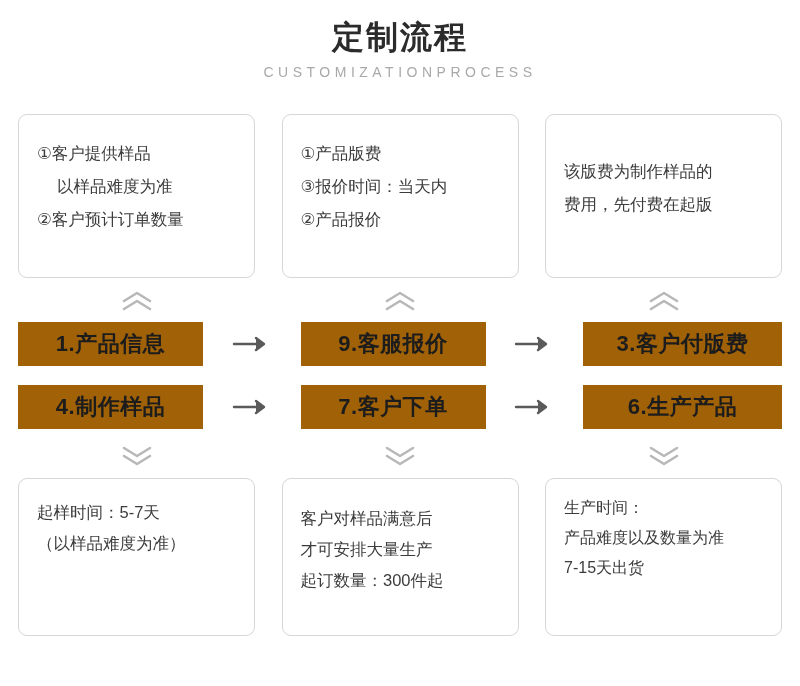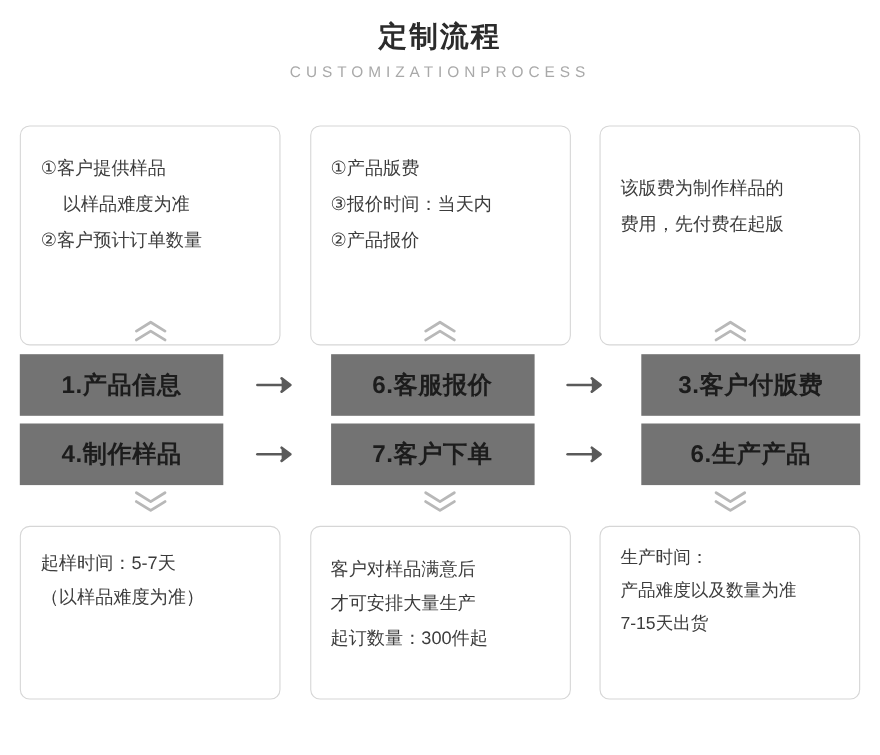--- a/index.html
+++ b/index.html
@@ -20,21 +20,21 @@
     width: 800px;
     height: 686px;
   }
 
   
   .header {
     text-align: center;
     padding-top: 18px;
   }
   .title-cn {
-    font-size: 26px;
+    font-size: 32px;
     font-weight: bold;
     color: #2b2b2b;
     letter-spacing: 2px;
     line-height: 1.2;
   }
   .title-en {
     margin-top: 8px;
     font-size: 14px;
     letter-spacing: 4.5px;
     color: #a9a9a9;
@@ -52,21 +52,21 @@
     justify-content: space-between;
   }
   .card {
     width: 237px;
     box-sizing: border-box;
     border: 1px solid #d6d6d6;
     border-radius: 9px;
     background: #ffffff;
   }
   .card-top {
-    height: 200px;
+    height: 164px;
     padding: 22px 18px 0 18px;
   }
   .card-line {
     font-size: 16.5px;
     line-height: 33px;
     color: #3c3c3c;
     white-space: pre;
   }
   .indent {
     padding-left: 20px;
@@ -107,22 +107,22 @@
     width: 764px;
     display: flex;
     align-items: center;
     justify-content: space-between;
   }
   .steps-row-1 { top: 322px; }
   .steps-row-2 { top: 385px; }
 
   .step-box {
     width: 185px;
-    height: 56px;
-    background: #737373;
+    height: 44px;
+    background: #a16207;
     display: flex;
     align-items: center;
     justify-content: center;
     color: #1c1c1c;
     font-size: 22px;
     font-weight: bold;
     letter-spacing: 0.5px;
   }
   .arrow {
     width: 52px;
@@ -207,21 +207,21 @@
   </div>
 
   <div class="steps-row steps-row-1">
     <div class="step-box">1.产品信息</div>
     <div class="arrow">
       <svg width="40" height="18" viewBox="0 0 40 18" fill="none" stroke="currentColor" stroke-width="2.4" stroke-linecap="round" stroke-linejoin="round">
         <line x1="2" y1="9" x2="30" y2="9"></line>
         <polyline points="24,3 32,9 24,15" fill="currentColor" stroke="currentColor"></polyline>
       </svg>
     </div>
-    <div class="step-box">6.客服报价</div>
+    <div class="step-box">9.客服报价</div>
     <div class="arrow">
       <svg width="40" height="18" viewBox="0 0 40 18" fill="none" stroke="currentColor" stroke-width="2.4" stroke-linecap="round" stroke-linejoin="round">
         <line x1="2" y1="9" x2="30" y2="9"></line>
         <polyline points="24,3 32,9 24,15" fill="currentColor" stroke="currentColor"></polyline>
       </svg>
     </div>
     <div class="step-box" style="width:199px;">3.客户付版费</div>
   </div>
 
   <div class="steps-row steps-row-2">

